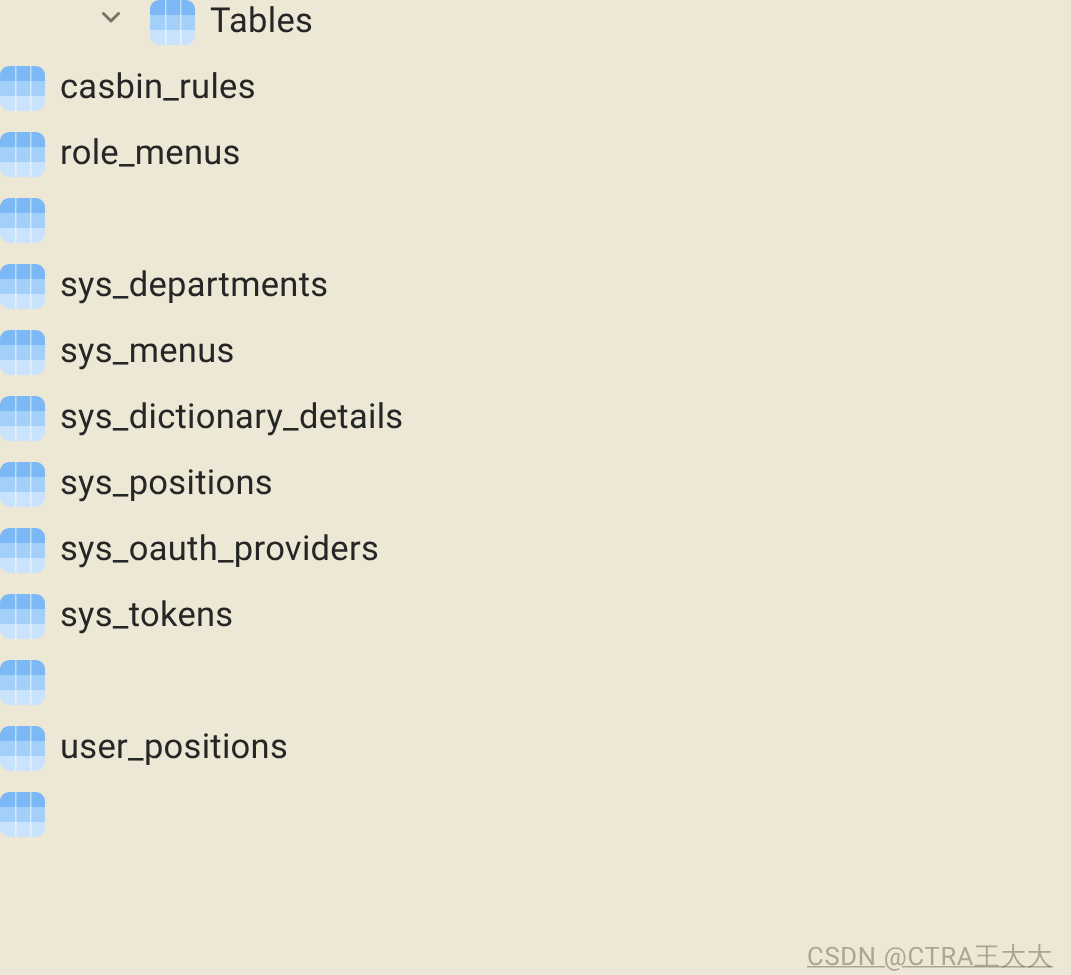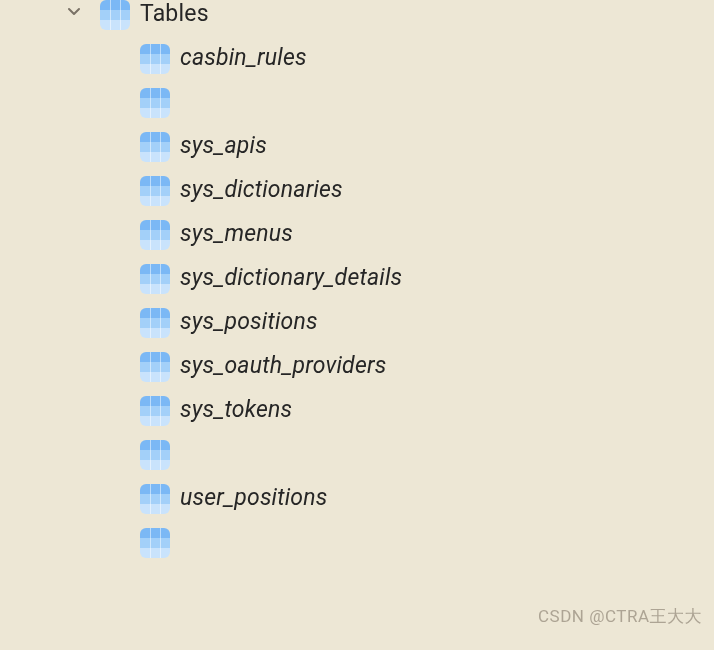--- a/index.html
+++ b/index.html
@@ -23,22 +23,20 @@
     .tree-row {
       display: flex;
       align-items: flex-start;
       height: 44px;
       white-space: nowrap;
     }
     .parent-row {
       padding-left: 62px;
     }
     .child-row {
-      padding-left: 140px;
-      font-style: italic;
     }
     .chevron {
       width: 24px;
       height: 24px;
       display: flex;
       align-items: center;
       justify-content: center;
       margin-right: 14px;
       color: #7a7266;
     }
@@ -73,24 +71,25 @@
       bottom: 0;
       width: 1px;
       background: rgba(255,255,255,0.5);
     }
     .label {
       letter-spacing: 0.2px;
     }
     .watermark {
       position: absolute;
       right: 12px;
-      bottom: 22px;
+      bottom: 1px;
       font-size: 17px;
       color: rgba(120,110,95,0.55);
       letter-spacing: 0.5px;
+      text-decoration: underline;
     }
   </style>
 </head>
 <body>
 
 <div class="tree">
   <div class="tree-row parent-row">
     <span class="chevron">
       <svg viewBox="0 0 12 12">
           <path d="M1 3 L6 8 L11 3" fill="none" stroke="currentColor" stroke-width="2" stroke-linecap="round" stroke-linejoin="round"></path>
@@ -99,28 +98,28 @@
     <span class="table-icon"></span>
     <span class="label">Tables</span>
   </div>
 
   <div class="tree-row child-row">
     <span class="table-icon"></span>
     <span class="label">casbin_rules</span>
   </div>
   <div class="tree-row child-row">
     <span class="table-icon"></span>
+    <span class="label">role_menus</span>
   </div>
   <div class="tree-row child-row">
     <span class="table-icon"></span>
-    <span class="label">sys_apis</span>
   </div>
   <div class="tree-row child-row">
     <span class="table-icon"></span>
-    <span class="label">sys_dictionaries</span>
+    <span class="label">sys_departments</span>
   </div>
   <div class="tree-row child-row">
     <span class="table-icon"></span>
     <span class="label">sys_menus</span>
   </div>
   <div class="tree-row child-row">
     <span class="table-icon"></span>
     <span class="label">sys_dictionary_details</span>
   </div>
   <div class="tree-row child-row">

